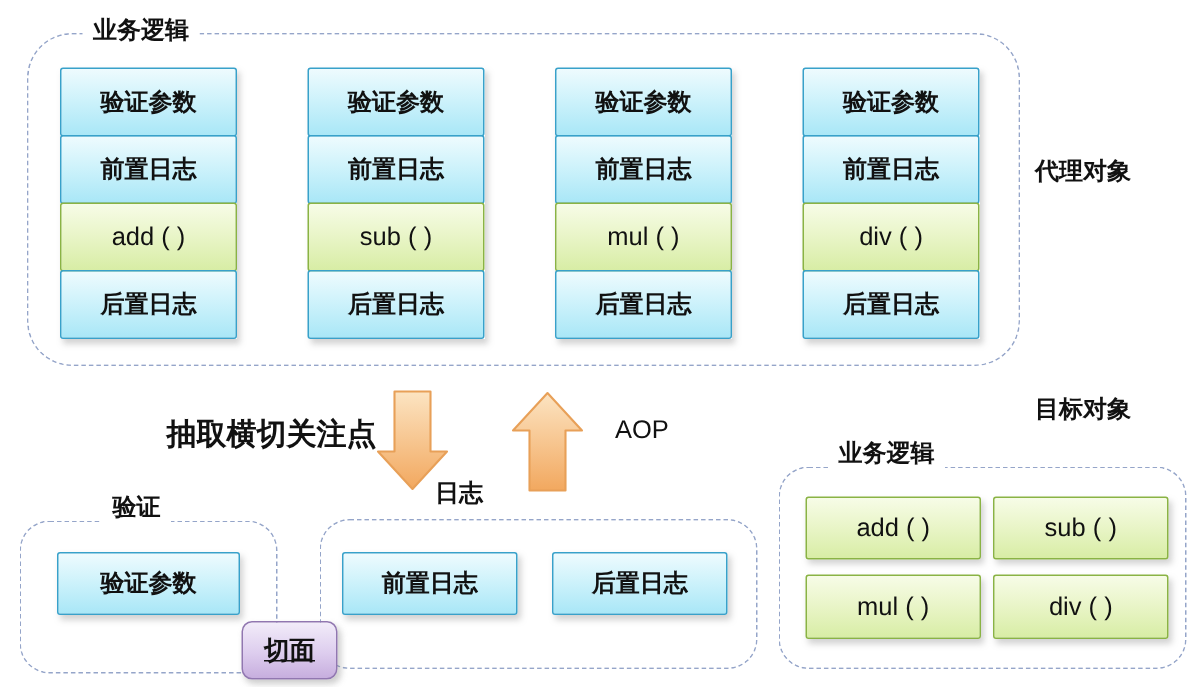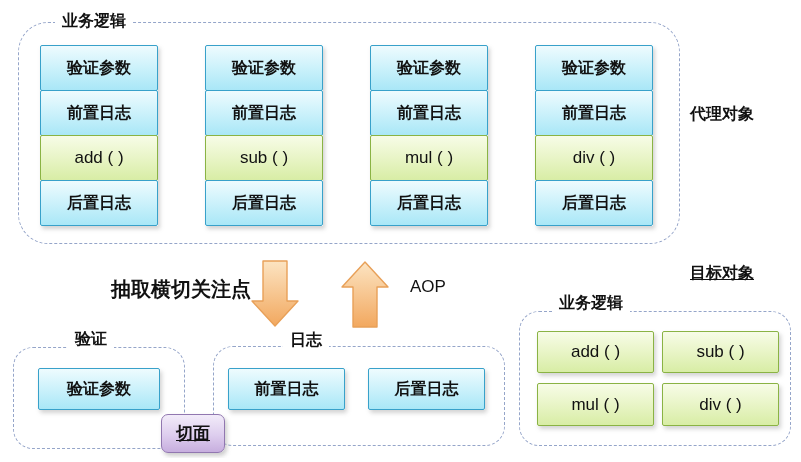--- a/index.html
+++ b/index.html
@@ -156,27 +156,27 @@
     <polygon points="25,2 48,27 37,27 37,67 13,67 13,27 2,27" fill="url(#og2)" stroke="#e8a058" stroke-width="1.4" stroke-linejoin="round"></polygon>
   </svg>
 
   <div class="aop-label" style="left:410px;top:277px;">AOP</div>
 
   <div class="dashed-box" style="left:13px;top:347px;width:170px;height:100px;border-radius:20px;"></div>
   <div class="group-label" style="left:56px;top:329px;margin-left:12px;">验证</div>
   <div class="box" style="left:38px;top:368px;width:120px;height:40px;">验证参数</div>
 
   <div class="dashed-box" style="left:213px;top:346px;width:290px;height:98px;border-radius:20px;"></div>
-  <div class="group-label" style="left:283px;top:330px;">日志</div>
+  <div class="group-label" style="left:283px;top:320px;">日志</div>
   <div class="box" style="left:228px;top:368px;width:115px;height:40px;">前置日志</div>
   <div class="box" style="left:368px;top:368px;width:115px;height:40px;">后置日志</div>
 
   <div class="aspect">切面</div>
 
-  <div class="side-label" style="left:690px;top:263px;text-decoration:underline;">目标对象</div>
+  <div class="side-label" style="left:690px;top:263px;">目标对象</div>
   <div class="dashed-box" style="left:519px;top:311px;width:270px;height:133px;border-radius:20px;"></div>
   <div class="group-label" style="left:552px;top:293px;">业务逻辑</div>
   <div class="box green" style="left:537px;top:331px;width:115px;height:40px;">add ( )</div>
   <div class="box green" style="left:662px;top:331px;width:115px;height:40px;">sub ( )</div>
   <div class="box green" style="left:537px;top:383px;width:115px;height:41px;">mul ( )</div>
   <div class="box green" style="left:662px;top:383px;width:115px;height:41px;">div ( )</div>
 
 </div>
 
 </body></html>

